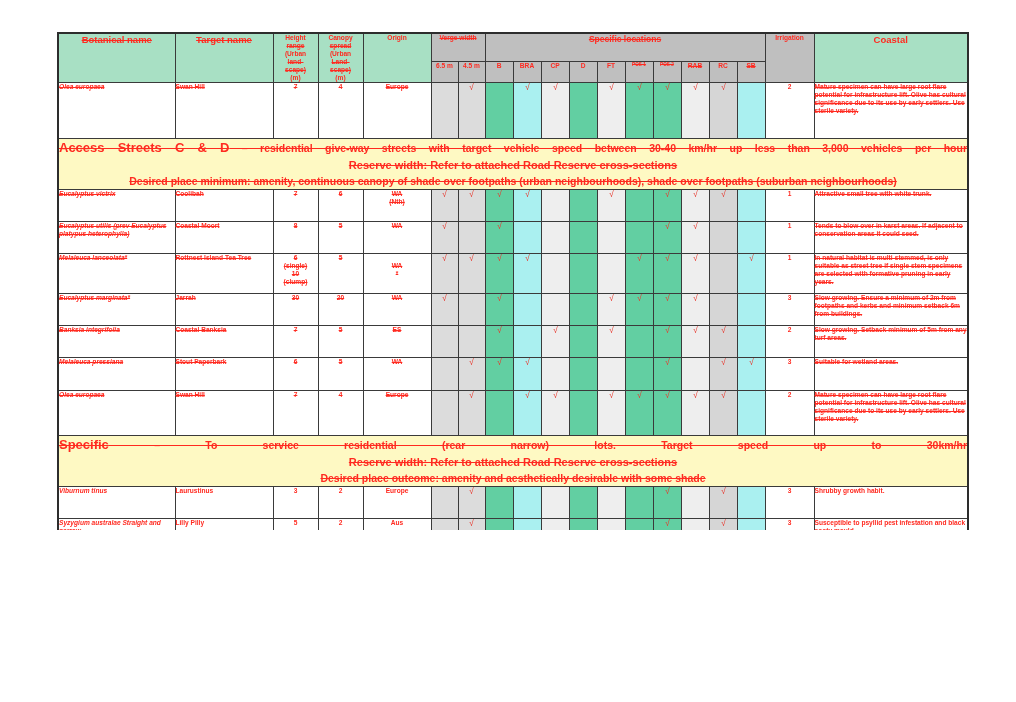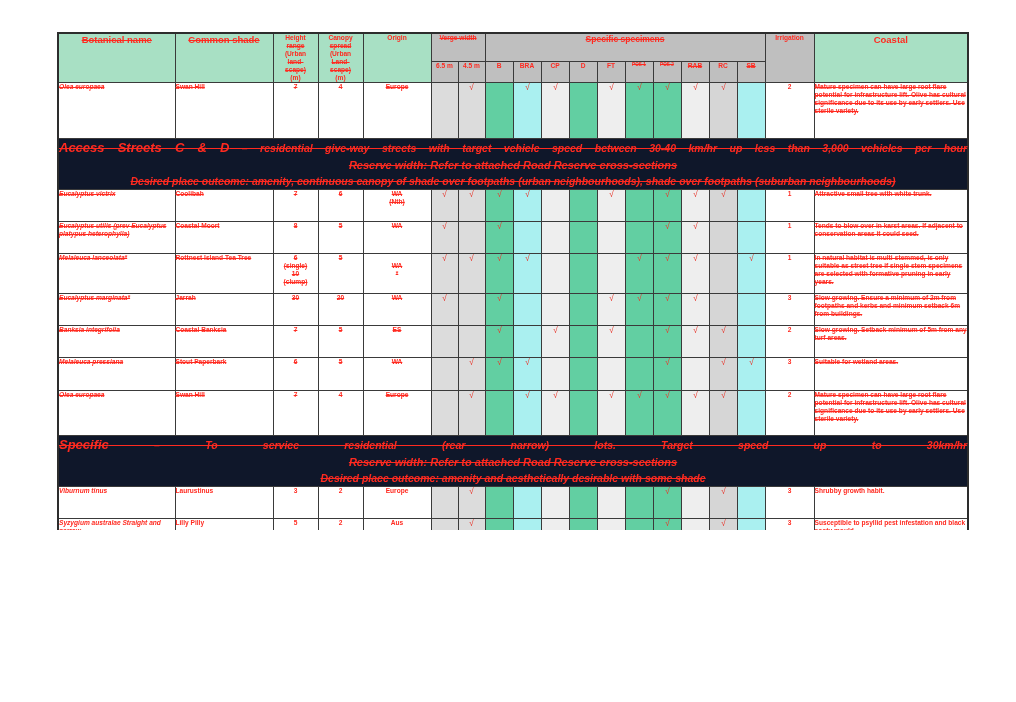--- a/index.html
+++ b/index.html
@@ -93,25 +93,24 @@
     transform:scaleX(0.9);
   }
   .c-gray{background:#dcdcdc;}
   .c-ltgray{background:#eeeeee;}
   .c-green{background:#62cfa2;}
   .c-cyan{background:#aaf0f0;}
   .c-mgray{background:#d6d6d6;}
 
   
   td.banner{
-    background:#0f172a;
+    background:#fef9c3;
     text-align:center;
     padding:3px 6px 5px 6px;
     border:1.5px solid #2d2d2d;
-    font-style:italic;
   }
   .banner .l1{font-size:10.5px;line-height:1.45;}
   .banner .l1 .lead{font-size:13px;}
   .banner .l2{font-size:11px;line-height:1.45;}
   .banner .l3{font-size:10.5px;line-height:1.45;}
   .banner .just{
     text-align:justify;
     text-align-last:justify;
   }
 </style>
@@ -137,40 +136,40 @@
         <col style="width:28px">
         <col style="width:28px">
       <col style="width:28px">
         <col style="width:28px">
       <col style="width:49px">
       <col style="width:154px">
     </colgroup>
     <thead>
       <tr>
         <th class="hd big" rowspan="2"><span class="strike">Botanical name</span></th>
-        <th class="hd big" rowspan="2"><span class="strike">Common shade</span></th>
+        <th class="hd big" rowspan="2"><span class="strike">Target name</span></th>
         <th class="hd" rowspan="2">
           <span>Height</span><br>
           <span class="strike">range</span><br>
           <span>(Urban</span><br>
           <span class="strike">land-</span><br>
           <span class="strike">scape)</span><br>
           <span>(m)</span>
         </th>
         <th class="hd" rowspan="2">
           <span>Canopy</span><br>
           <span class="strike">spread</span><br>
           <span>(Urban</span><br>
           <span class="strike">Land-</span><br>
           <span class="strike">scape)</span><br>
           <span>(m)</span>
         </th>
         <th class="hd" rowspan="2"><span>Origin</span></th>
         <th class="gray" colspan="2"><span class="strike">Verge width</span></th>
-        <th class="gray grp" colspan="10"><span class="strike">Specific specimens</span></th>
+        <th class="gray grp" colspan="10"><span class="strike">Specific locations</span></th>
         <th class="gray" rowspan="2"><span>Irrigation</span></th>
         <th class="hd comments" rowspan="2"><span>Coastal</span></th>
       </tr>
       <tr>
         <th class="gray"><span>6.5 m</span></th>
         <th class="gray"><span>4.5 m</span></th>
         <th class="gray"><span>B</span></th>
         <th class="gray"><span>BRA</span></th>
         <th class="gray"><span>CP</span></th>
         <th class="gray"><span>D</span></th>
@@ -201,21 +200,21 @@
           <td class="tk c-ltgray"><span class="mark">√</span></td>
           <td class="tk c-mgray"><span class="mark">√</span></td>
           <td class="tk c-cyan"></td>
           <td class="irr"><span>2</span></td>
           <td class="cmt"><span class="strike">Mature specimen can have large root flare potential for infrastructure lift.  Olive has cultural significance due to its use by early settlers.  Use sterile variety.</span></td>
         </tr>
         <tr>
           <td class="banner" colspan="19">
             <div class="l1 just"><span class="lead strike">Access Streets C &amp; D</span><span class="strike"> – residential give-way streets with target vehicle speed between 30-40 km/hr up less than 3,000 vehicles per hour</span></div>
             <div class="l2 strike">Reserve width: Refer to attached Road Reserve cross-sections</div>
-            <div class="l3 strike">Desired place outcome: amenity, continuous canopy of shade over footpaths (urban neighbourhoods),  shade over footpaths (suburban neighbourhoods)</div>
+            <div class="l3 strike">Desired place minimum: amenity, continuous canopy of shade over footpaths (urban neighbourhoods),  shade over footpaths (suburban neighbourhoods)</div>
           </td>
         </tr>
         <tr style="height: 32px;">
           <td class="txt"><span class="strike" style="font-style: italic;">Eucalyptus victrix</span></td>
           <td class="txt"><span class="strike">Coolibah</span></td>
           <td class="ctr"><span class="strike">7</span></td>
           <td class="ctr"><span class="strike">6</span></td>
           <td class="origin"><span class="strike">WA</span><br><span class="strike">(Nth)</span></td>
           <td class="tk c-gray"><span class="mark">√</span></td>
           <td class="tk c-gray"><span class="mark">√</span></td>

